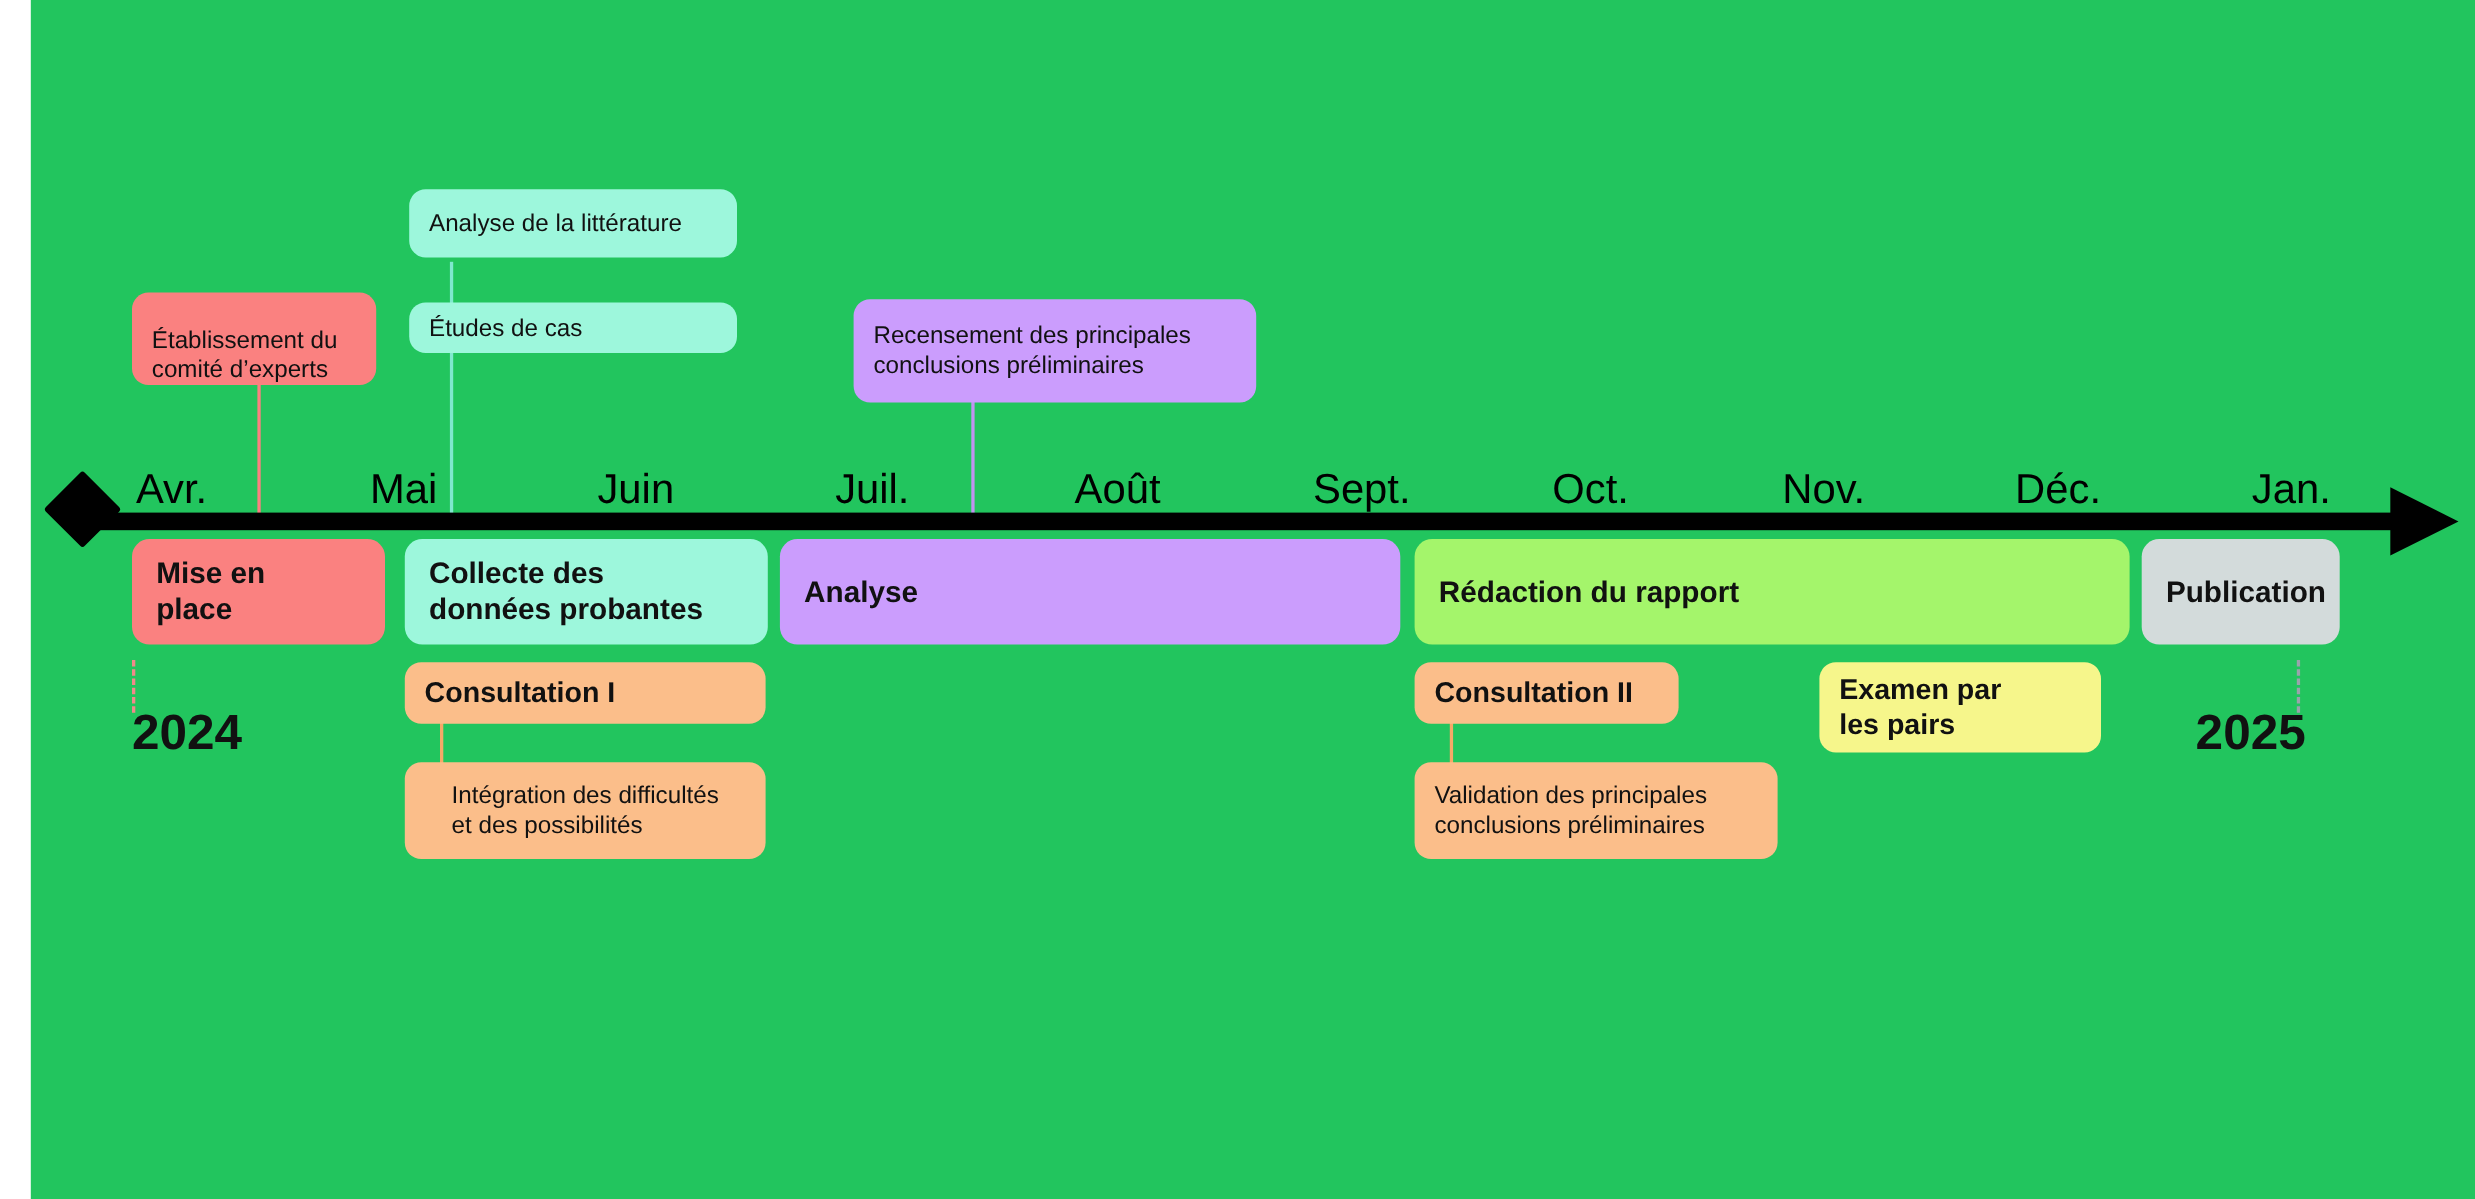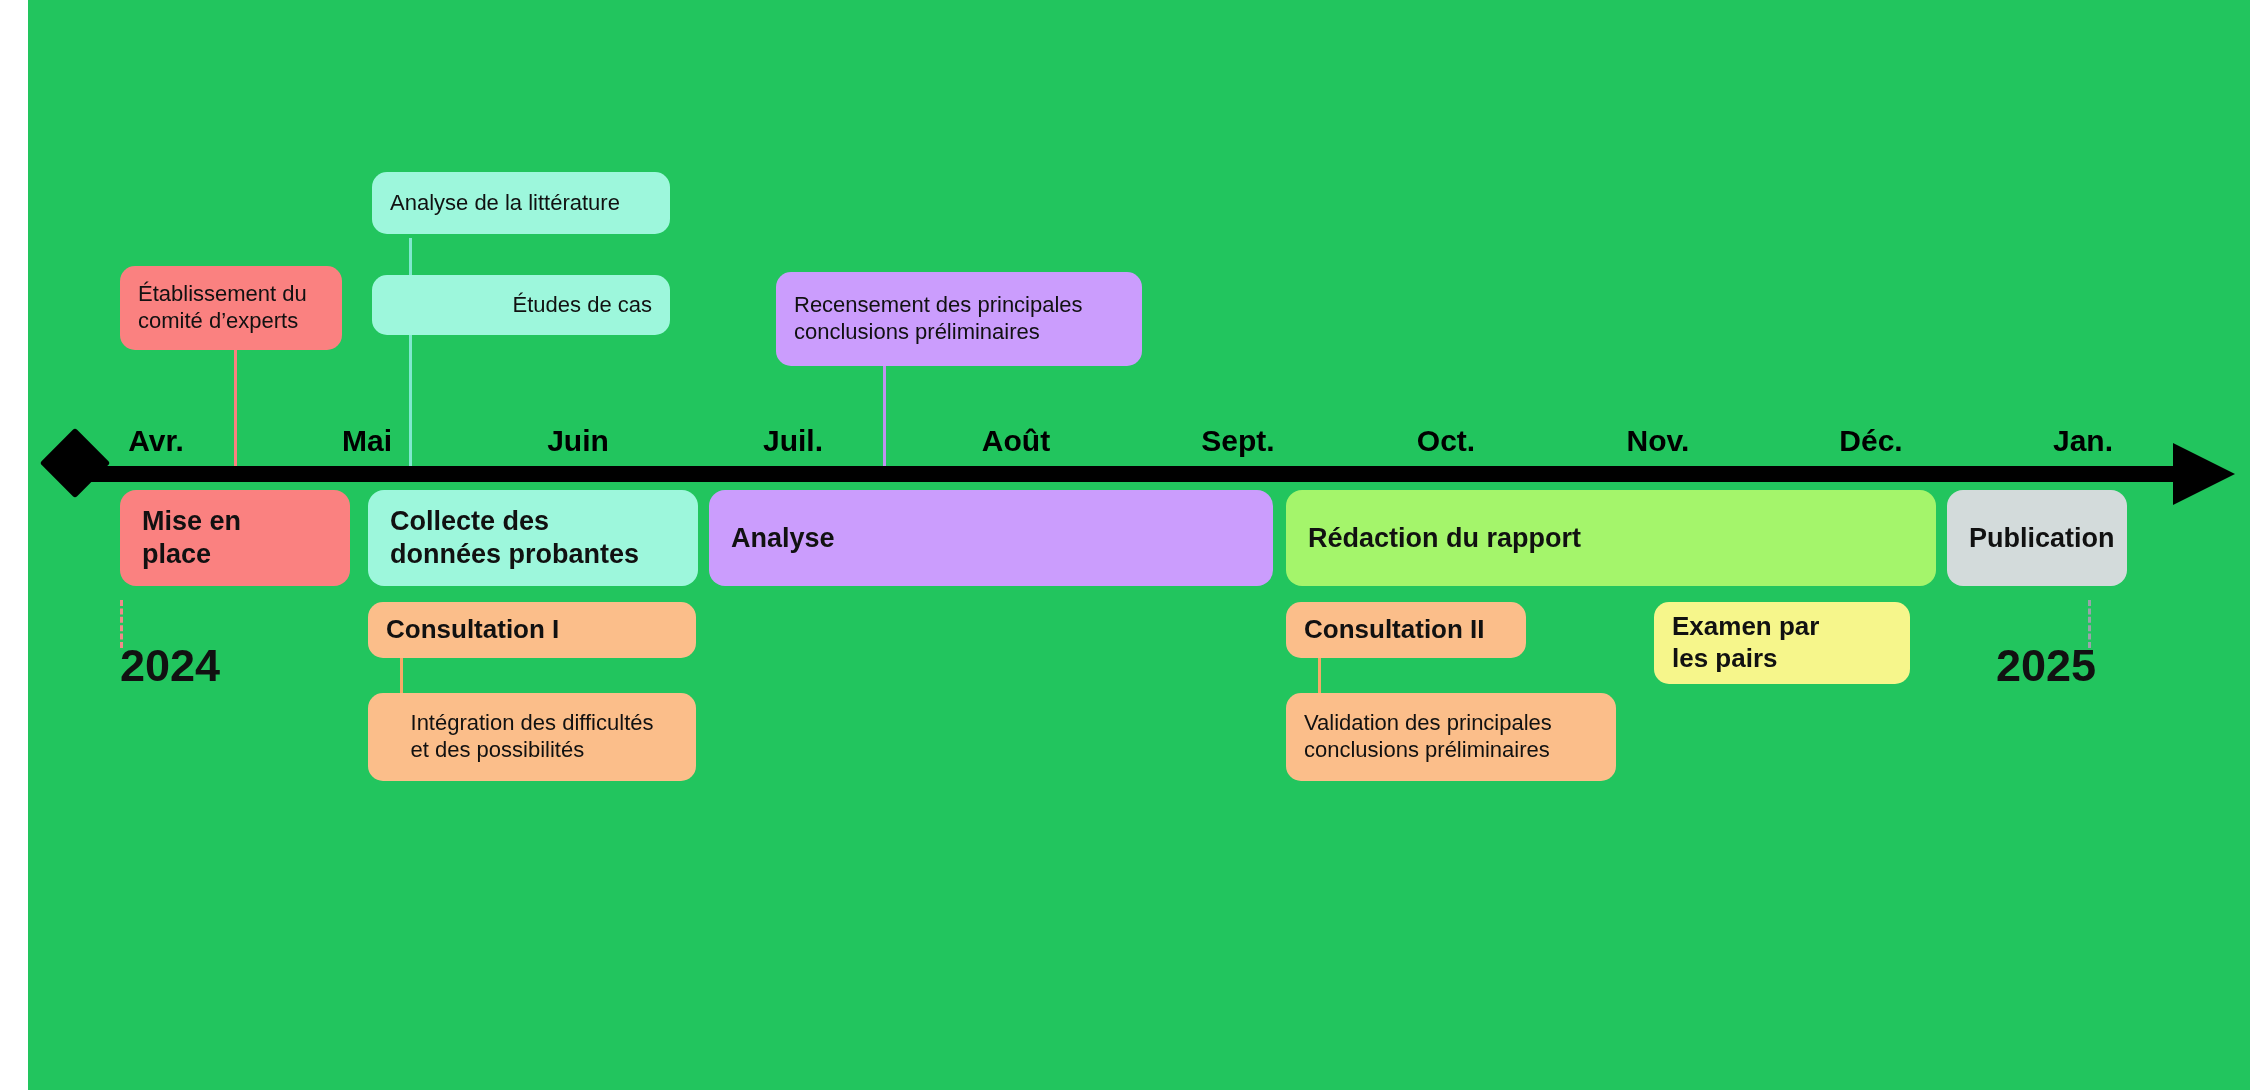--- a/index.html
+++ b/index.html
@@ -21,43 +21,43 @@
   .stem{position:absolute;width:3px;}
 
   
   #axis-line{position:absolute;left:48px;top:466px;width:2112px;height:16px;background:#000000;}
   #axis-diamond{position:absolute;left:22px;top:438px;width:50px;height:50px;background:#000000;
                 transform:rotate(45deg);border-radius:3px;}
   #axis-arrow{position:absolute;left:2145px;top:443px;width:0;height:0;
               border-top:31px solid transparent;border-bottom:31px solid transparent;
               border-left:62px solid #000000;}
 
-  .month{position:absolute;top:424px;font-weight:bold;font-size:30px;color:#000000;
+  .month{position:absolute;top:424px;font-weight:normal;font-size:38px;color:#000000;
          text-align:center;transform:translateX(-50%);white-space:nowrap;}
 
   .year{position:absolute;font-weight:bold;font-size:45px;color:#111111;white-space:nowrap;}
   .yeartick{position:absolute;width:3px;border-left:3px dashed #f08a8a;}
   .yeartick.grey{border-left-color:#9aa3ab;}
 </style>
 </head>
 <body>
 
 <div id="stage">
 
   <div class="stem" style="left:381px;top:238px;height:234px;background:#7FE8CE;"></div>
   <div class="box callout" style="left:344px;top:172px;width:298px;height:62px;background:#9DF7DC;">
     <span class="txt">Analyse de la littérature</span>
   </div>
 
-  <div class="box callout" style="left:344px;top:275px;width:298px;height:60px;background:#9DF7DC;justify-content:flex-end;">
+  <div class="box callout" style="left:344px;top:275px;width:298px;height:46px;background:#9DF7DC;">
     <span class="txt">Études de cas</span>
   </div>
 
   <div class="stem" style="left:206px;top:340px;height:132px;background:#FA8180;"></div>
-  <div class="box callout" style="left:92px;top:266px;width:222px;height:84px;background:#FA8180;">
+  <div class="box callout" style="left:92px;top:266px;width:222px;height:84px;background:#FA8180;align-items:flex-end;">
     <span class="txt">
       <span>Établissement du</span><br>
       <span>comité d’experts</span>
     </span>
   </div>
 
   <div class="stem" style="left:855px;top:365px;height:107px;background:#C193F0;"></div>
   <div class="box callout" style="left:748px;top:272px;width:366px;height:94px;background:#CB9DFD;">
     <span class="txt">
       <span>Recensement des principales</span><br>

